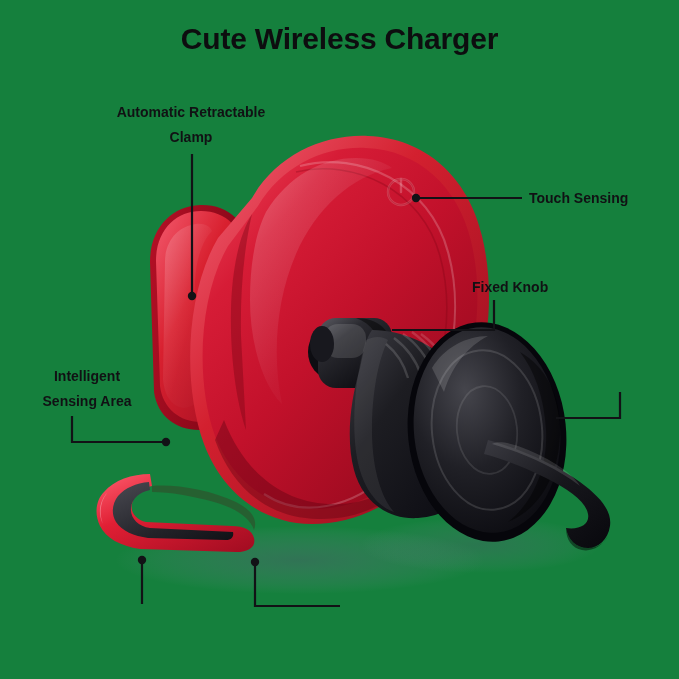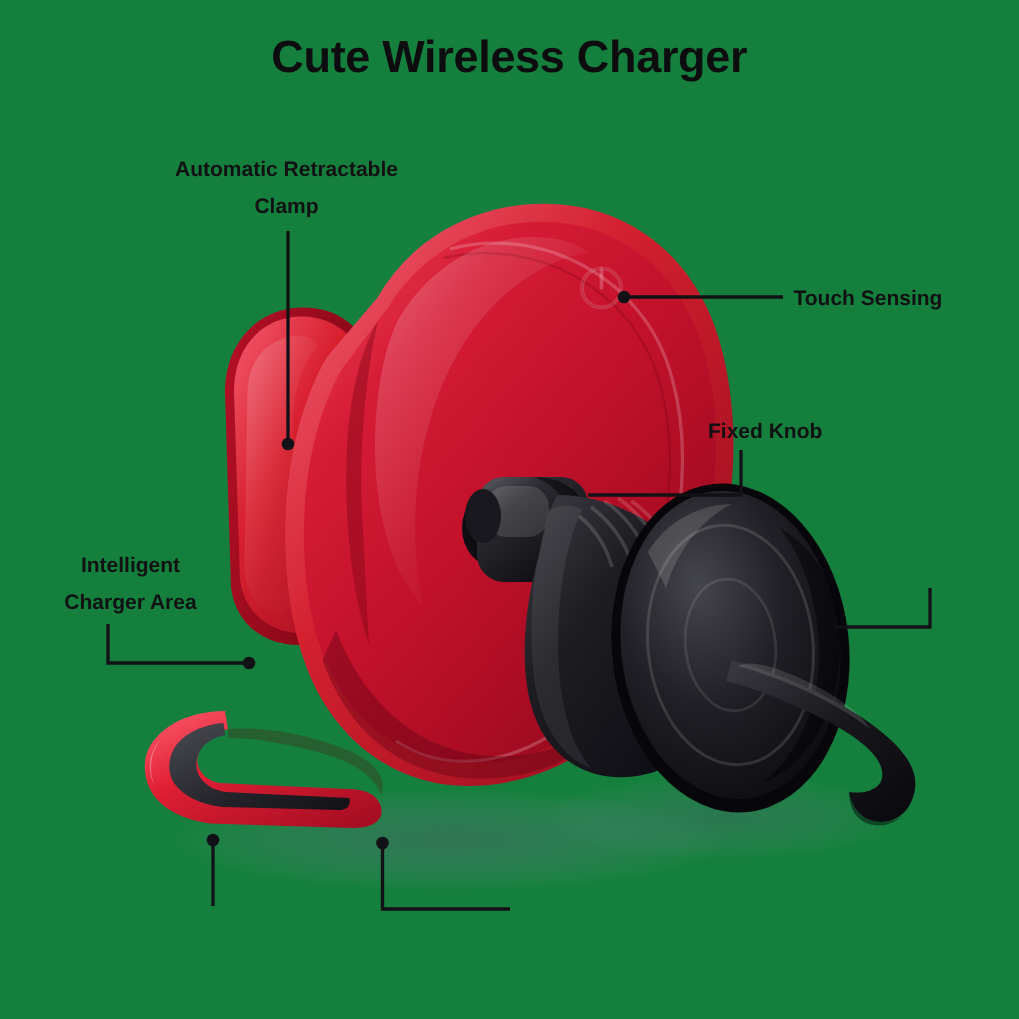--- a/index.html
+++ b/index.html
@@ -278,17 +278,17 @@
 
   <div class="label center" style="left:96px; top:100px; width:190px;">Automatic Retractable
 Clamp</div>
 
   <div class="label left" style="left:529px; top:186px; width:150px;">Touch Sensing</div>
 
   <div class="label left" style="left:455px; top:275px; width:130px;margin-left:17px;">Fixed Knob</div>
 
 
   <div class="label center" style="left:18px; top:364px; width:138px;">Intelligent
-Charger Area</div>
+Sensing Area</div>
 
 
 
 </div>
 
 </body></html>

